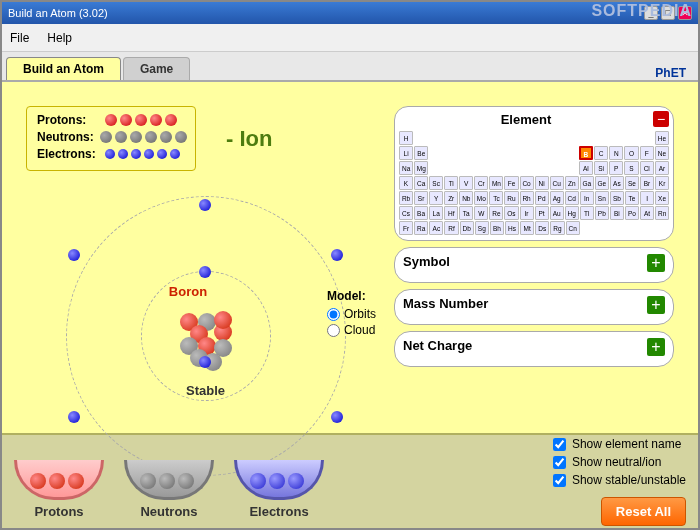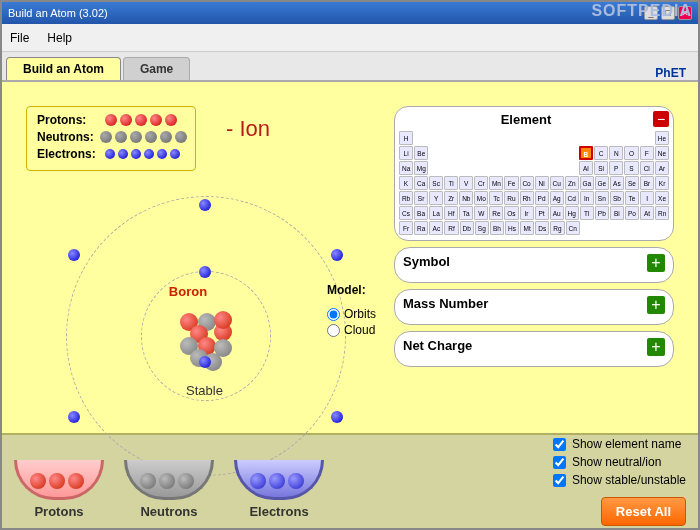--- a/index.html
+++ b/index.html
@@ -156,25 +156,25 @@
     .dot.proton { background: radial-gradient(circle at 35% 35%, #ff8888, #cc0000); }
     .dot.neutron { background: radial-gradient(circle at 35% 35%, #aaaaaa, #666666); }
     .dot.electron {
       background: radial-gradient(circle at 35% 35%, #8888ff, #0000cc);
       width: 10px; height: 10px;
     }
 
     
     .ion-label {
       position: absolute;
-      top: 10px;
+      top: 20px;
       left: 200px;
       font-size: 22px;
-      font-weight: normal;
-      color: #b91c1c;
+      font-weight: bold;
+      color: #4d7c0f;
     }
 
     
     .orbit {
       position: absolute;
       border: 1.5px dashed #aaa;
       border-radius: 50%;
     }
 
     .nucleus-label {
@@ -207,21 +207,21 @@
     
     .model-selector {
       position: absolute;
       bottom: 70px;
       right: 10px;
       font-size: 12px;
     }
 
     .model-selector .model-title {
       font-weight: bold;
-      margin-bottom: 10px;
+      margin-bottom: 4px;
     }
 
     .radio-row {
       display: flex;
       align-items: center;
       gap: 4px;
       margin-bottom: 2px;
     }
 
     
@@ -505,21 +505,21 @@
           <div class="nucleon p" style="top:28px; left:22px;"></div>
           <div class="nucleon n" style="top:40px; left:14px;"></div>
           <div class="nucleon p" style="top:14px; left:38px;"></div>
           <div class="nucleon n" style="top:30px; left:38px;"></div>
           <div class="nucleon p" style="top:2px; left:38px;"></div>
           <div class="nucleon n" style="top:44px; left:28px;"></div>
         </div>
 
         <div class="nucleus-label" style="position:absolute; top:118px; left:152px; font-weight:bold; color:#cc2200; font-size:13px;">Boron</div>
 
-        <div style="position:absolute; top:202px; left:150px; font-weight:normal; font-size:13px; color:#333;">Stable</div>
+        <div style="position:absolute; top:202px; left:150px; font-weight:bold; font-size:13px; color:#333;">Stable</div>
 
         <div class="orbit-electron" style="position:absolute; top:85px; left:163px;"></div>
         <div class="orbit-electron" style="position:absolute; top:175px; left:163px;"></div>
 
         <div class="orbit-electron" style="position:absolute; top:18px; left:163px;"></div>
         <div class="orbit-electron" style="position:absolute; top:68px; left:295px;"></div>
         <div class="orbit-electron" style="position:absolute; top:230px; left:295px;"></div>
         <div class="orbit-electron" style="position:absolute; top:280px; left:163px;"></div>
         <div class="orbit-electron" style="position:absolute; top:230px; left:32px;"></div>
         <div class="orbit-electron" style="position:absolute; top:68px; left:32px;"></div>

